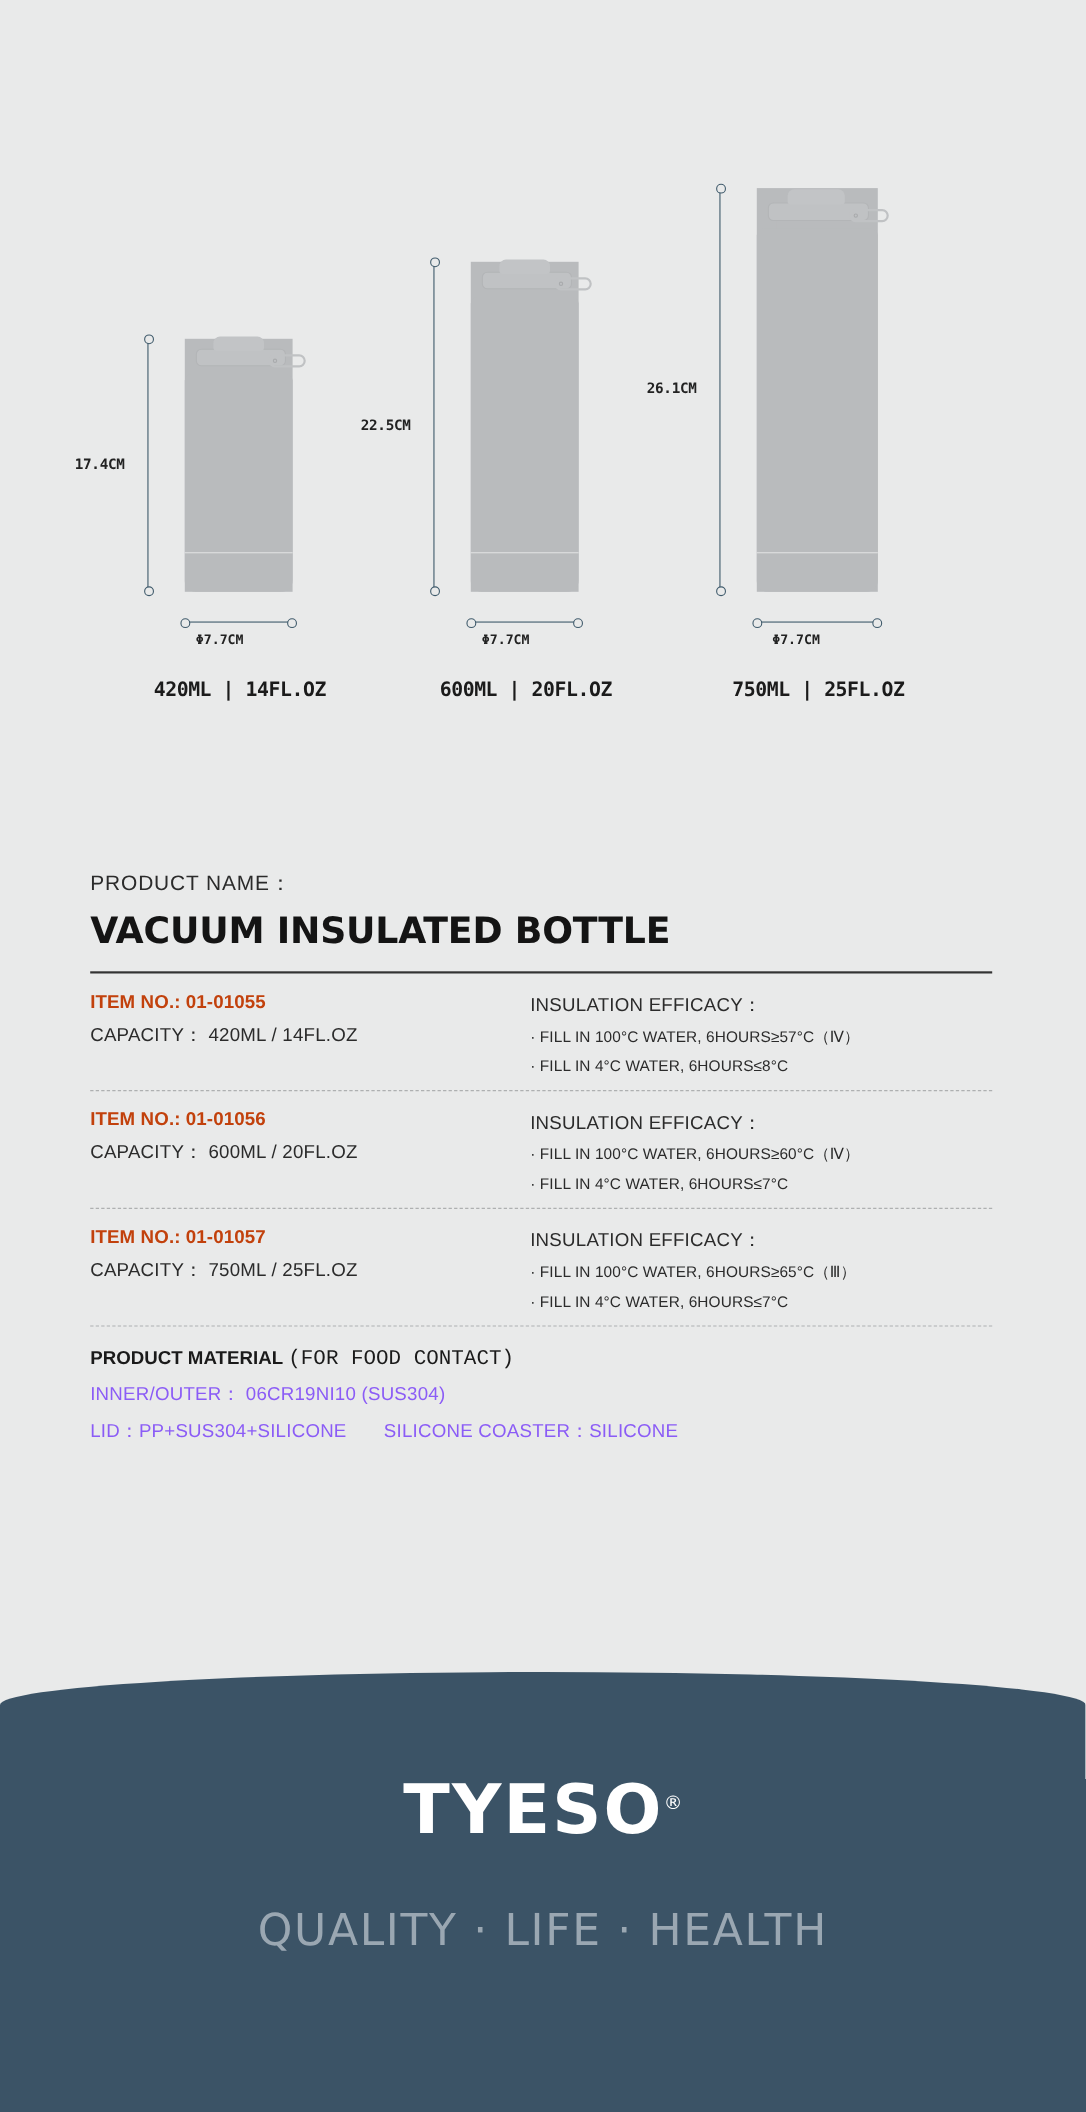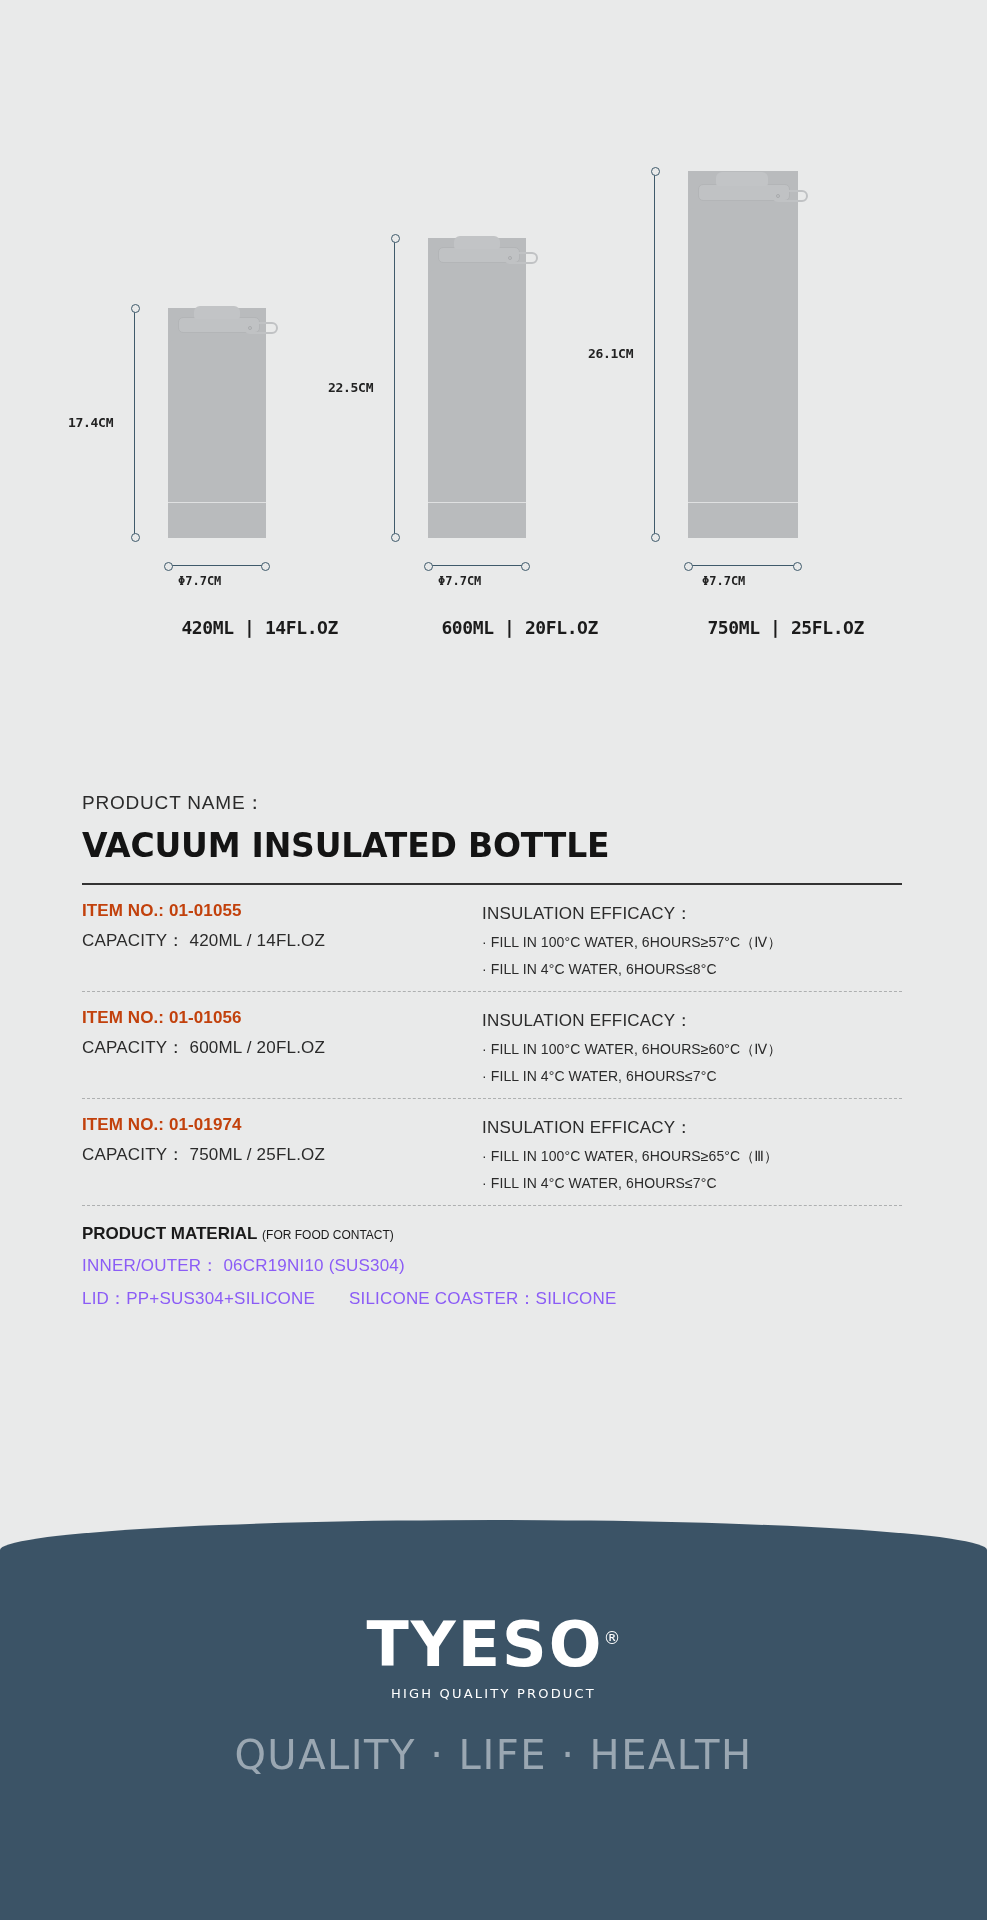--- a/index.html
+++ b/index.html
@@ -129,21 +129,21 @@
     white-space: nowrap;
   }
   .cap-label {
     position: absolute;
     font-family: "DejaVu Sans Mono", monospace;
     font-size: 18px;
     font-weight: bold;
     color: #1b1b1b;
     letter-spacing: -0.4px;
     white-space: nowrap;
-    text-align: right;
+    text-align: center;
   }
 
   
   .specs {
     position: absolute;
     left: 82px;
     top: 790px;
     width: 820px;
   }
   .product-name-label {
@@ -198,21 +198,21 @@
     font-size: 14px;
     color: #2b2b2b;
     letter-spacing: 0.1px;
   }
   .material-block { padding-top: 18px; }
   .mat-title {
     font-size: 17px;
     color: #1a1a1a;
   }
   .mat-title b { font-weight: bold; }
-  .mat-title .small { font-size: 12px; }
+  .mat-title .small { font-size: 19px; font-family: Liberation Mono, monospace; }
   .mat-line {
     margin-top: 10px;
     font-size: 17px;
     color: #8b5cf6;
     letter-spacing: 0.2px;
   }
   .mat-line .gap { display: inline-block; width: 24px; }
 
   
   .footer {
@@ -377,21 +377,21 @@
         <div class="eff-title">INSULATION EFFICACY：</div>
         <div class="eff-line">· FILL IN 100°C WATER, 6HOURS≥60°C（Ⅳ）</div>
         <div class="eff-line">· FILL IN 4°C WATER, 6HOURS≤7°C</div>
       </div>
     </div>
 
     <div class="rule-dashed"></div>
 
     <div class="spec-row">
       <div class="spec-left">
-        <div class="item-no">ITEM NO.: 01-01974</div>
+        <div class="item-no">ITEM NO.: 01-01057</div>
         <div class="capacity">CAPACITY：  750ML / 25FL.OZ</div>
       </div>
       <div class="spec-right">
         <div class="eff-title">INSULATION EFFICACY：</div>
         <div class="eff-line">· FILL IN 100°C WATER, 6HOURS≥65°C（Ⅲ）</div>
         <div class="eff-line">· FILL IN 4°C WATER, 6HOURS≤7°C</div>
       </div>
     </div>
 
     <div class="rule-dashed"></div>
@@ -409,18 +409,17 @@
       </div>
     </div>
 
   </div>
 
   <div class="footer">
     <div class="footer-inner">
       <div class="brand">
         <span>TYESO</span><sup>®</sup>
       </div>
-      <div class="brand-sub">HIGH QUALITY PRODUCT</div>
       <div class="slogan">QUALITY · LIFE · HEALTH</div>
     </div>
   </div>
 
 </div>
 
 </body></html>

